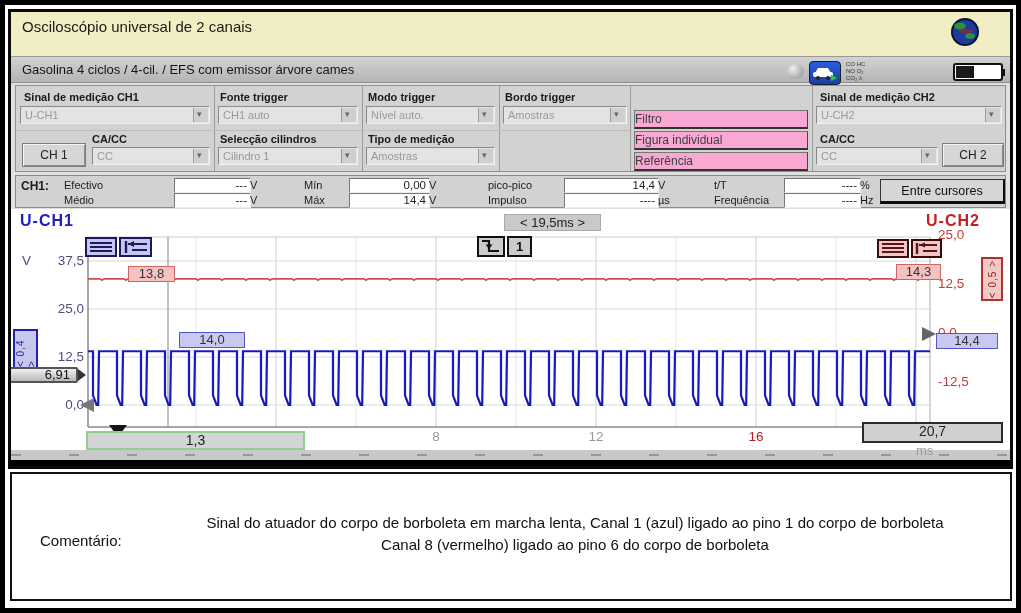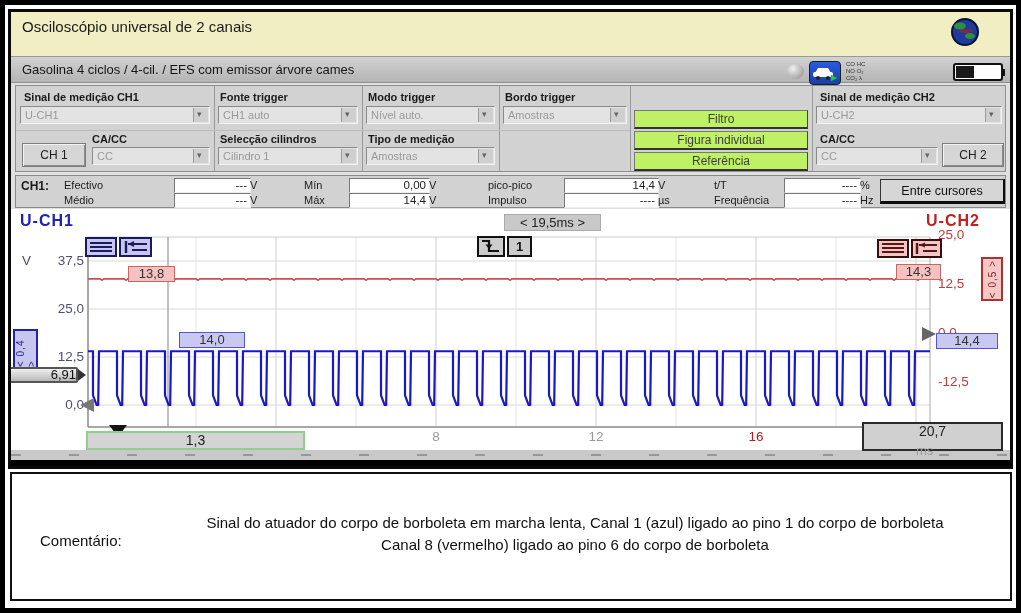--- a/index.html
+++ b/index.html
@@ -19,22 +19,22 @@
   .panel{left:15px;top:85px;width:991px;height:87px;background:#d2d2d2;border:1px solid #8f8f8f;box-sizing:border-box;z-index:3;}
   .panel .sep{position:absolute;top:0;width:1px;height:100%;background:#9a9a9a;}
   .panel .hsep{position:absolute;left:0;top:44px;width:614px;height:1px;background:#bcbcbc;}
   .plabel{position:absolute;font-size:11px;font-weight:bold;color:#1a1a1a;white-space:nowrap;}
   .dd{position:absolute;height:18px;background:#e3e3e3;border:1px solid;border-color:#8a8a8a #f2f2f2 #f2f2f2 #8a8a8a;box-sizing:border-box;}
   .dd .val{position:absolute;left:4px;top:2px;font-size:11px;color:#999;white-space:nowrap;}
   .dd .arrow{position:absolute;right:1px;top:1px;bottom:1px;width:14px;background:#cfcfcf;border-left:1px solid #9a9a9a;}
   .dd .arrow::after{content:"▾";position:absolute;left:3px;top:1px;font-size:9px;color:#666;}
   .chbtn{position:absolute;background:#d6d6d6;border:1px solid #7d7d7d;box-shadow:inset 1px 1px 0 #f3f3f3, inset -1px -1px 0 #8d8d8d;
          font-size:12px;color:#222;text-align:center;box-sizing:border-box;}
-  .flatbtn{position:absolute;background:#bef264;border:1px solid #777;border-bottom:2px solid #333;border-right:1px solid #444;
-           font-size:12px;color:#3d3d3d;text-align:center;box-sizing:border-box;}
+  .flatbtn{position:absolute;background:#f9a8d4;border:1px solid #777;border-bottom:2px solid #333;border-right:1px solid #444;
+           font-size:12px;color:#3d3d3d;box-sizing:border-box;}
   
   .meas{left:15px;top:175px;width:991px;height:33px;background:#d2d2d2;border:1px solid #8a8a8a;box-sizing:border-box;z-index:3;}
   .mlabel{position:absolute;font-size:11px;color:#1c1c1c;white-space:nowrap;}
   .vbox{position:absolute;height:13px;background:#fff;border:1px solid;border-color:#777 #eee #eee #777;box-sizing:content-box;
         font-size:11.5px;color:#222;text-align:right;padding:0 3px 0 0;line-height:13px;}
   .ecbtn{position:absolute;left:864px;top:3px;width:125px;height:25px;background:#d6d6d6;border:1px solid #333;
          border-bottom:3px solid #0d0d0d;border-right:2px solid #0d0d0d;font-size:12.5px;color:#111;text-align:center;line-height:23px;box-sizing:border-box;}
   
   .scopebg{left:11px;top:209px;width:999px;height:241px;background:#fff;z-index:1;}
   #scope-svg{left:14px;top:210px;z-index:2;}
@@ -47,30 +47,30 @@
             font-size:13px;color:#222;text-align:center;line-height:15px;}
   .iconbtn{position:absolute;box-sizing:border-box;}
   .iconbtn.blue{background:#c6c6ef;border:2px solid #1a1a5e;}
   .iconbtn.red{background:#f0c6c6;border:2px solid #3a0d0d;}
   .iconbtn.gray{background:#cccccc;border:2px solid #111;}
   .trigone{font-size:13px;font-weight:bold;color:#111;text-align:center;line-height:17px;}
   .tagbox{position:absolute;height:16px;box-sizing:border-box;font-size:13px;color:#333;text-align:center;line-height:14px;}
   .tag-red{background:#f5c2c2;border:1px solid #c66;}
   .tag-blue{background:#c8c8f0;border:1px solid #55c;}
   .triglevel{left:8px;top:367px;width:70px;height:16px;background:linear-gradient(#f0f0f0,#b8b8b8);border:2px solid #555;
-             box-sizing:border-box;font-size:13px;color:#111;text-align:right;line-height:12px;border-radius:2px;}
+             box-sizing:border-box;font-size:13px;color:#111;text-align:right;padding-right:6px;line-height:12px;border-radius:2px;}
   .spinner{position:absolute;box-sizing:border-box;display:flex;align-items:center;justify-content:center;}
   .spin-blue{background:#c6c6ef;border:2px solid #2323a8;}
   .spin-red{background:#f5c8c8;border:2px solid #b03030;}
   .vtext{writing-mode:vertical-rl;transform:rotate(180deg);font-size:10px;letter-spacing:1px;}
   .spin-blue .vtext{color:#202090;}
   .spin-red .vtext{color:#8a2020;}
   .cursorbox1{left:86px;top:431px;width:219px;height:19px;background:#d4d4d4;border:2px solid #8fcf8f;box-sizing:border-box;
               font-size:14px;color:#222;text-align:center;line-height:15px;}
-  .cursorbox2{left:862px;top:422px;width:141px;height:29px;background:#d0d0d0;border:2px solid #2a2a2a;box-sizing:border-box;
+  .cursorbox2{left:862px;top:422px;width:141px;height:21px;background:#d0d0d0;border:2px solid #2a2a2a;box-sizing:border-box;
               font-size:14px;color:#222;text-align:center;line-height:14px;}
   .msunit{left:916px;top:443px;font-size:13px;color:#9a9a9a;}
   .tri{width:0;height:0;position:absolute;}
   .tri-left0{left:80px;top:398px;border-right:14px solid #777;border-top:7px solid transparent;border-bottom:7px solid transparent;}
   .tri-right0{left:922px;top:327px;border-left:14px solid #666;border-top:7px solid transparent;border-bottom:7px solid transparent;}
   .tri-down-trig{left:109px;top:425px;border-top:12px solid #141414;border-left:9px solid transparent;border-right:9px solid transparent;}
   .tri-nub{left:78px;top:369px;border-left:8px solid #333;border-top:6px solid transparent;border-bottom:6px solid transparent;}
   
   .strip{left:11px;top:450px;width:999px;height:12px;background:#c9c9c9;z-index:3;
          background-image:repeating-linear-gradient(90deg, rgba(110,110,110,.55) 0 10px, transparent 10px 58px);

